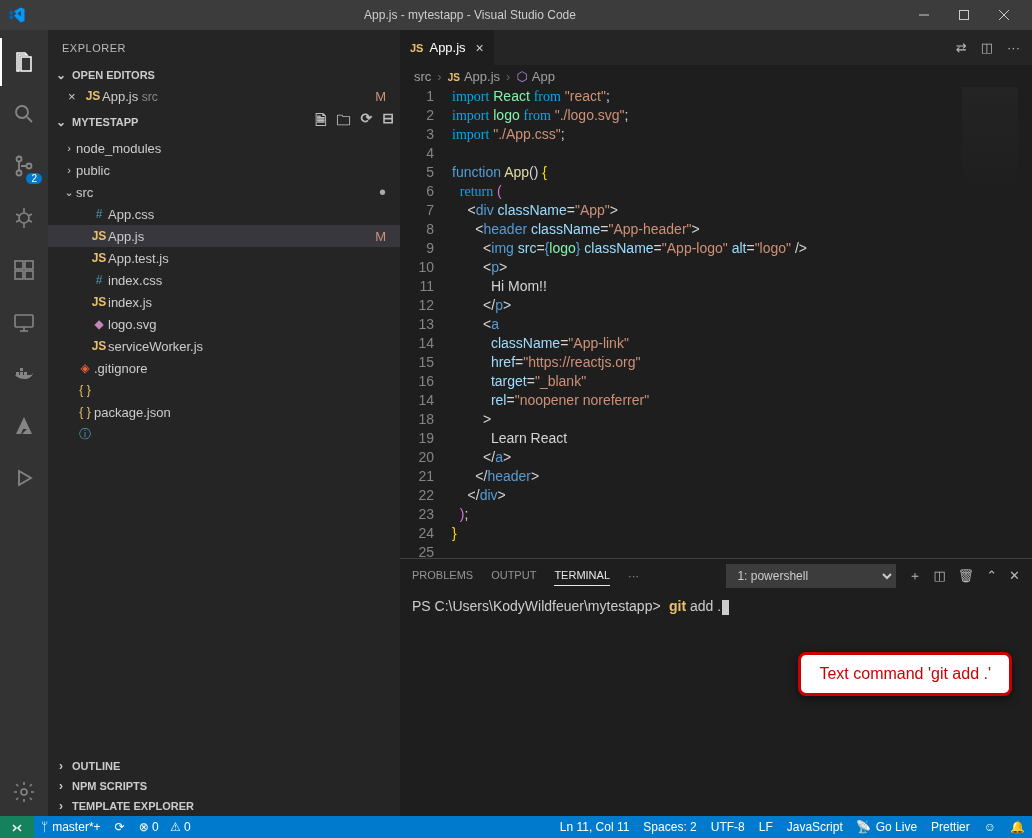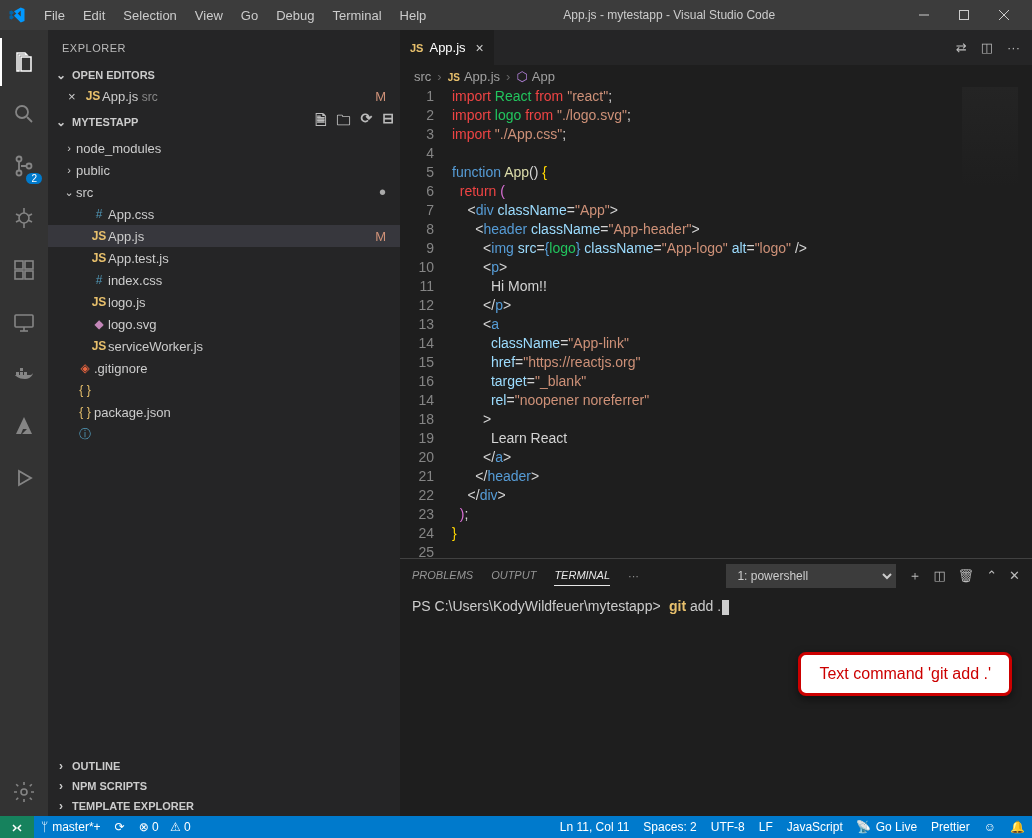--- a/index.html
+++ b/index.html
@@ -35,22 +35,22 @@
 .tab { display:flex; align-items:center; background:#1e1e1e; padding:0 10px; gap:6px; border-right:1px solid #252526; color:#fff; }
 .tab .ficon { color:#e8c06c; font-size:11px; font-weight:bold; }
 .tab .close { color:#ccc; cursor:pointer; font-size:14px; margin-left:4px; }
 .tab-tools { margin-left:auto; display:flex; align-items:center; gap:14px; padding-right:12px; color:#bbb; }
 .breadcrumb { height:22px; display:flex; align-items:center; padding:0 14px; gap:6px; color:#a0a0a0; font-size:13px; }
 .breadcrumb .sep { color:#666; }
 .code-area { flex:1; display:flex; font-family:Consolas,monospace; font-size:14px; line-height:19px; position:relative; overflow:hidden; }
 .gutter { width:52px; text-align:right; color:#858585; padding:0 18px 0 0; user-select:none; }
 .code { flex:1; white-space:pre; color:#d4d4d4; }
 .minimap { position:absolute; right:14px; top:0; width:56px; height:100px; opacity:0.5; background:linear-gradient(#2a2a2a,#1e1e1e); }
-.tok-key { color:#ef4444; }
-.tok-def { color:#22c55e; }
+.tok-key { color:#0ea5e9;font-family:Liberation Serif, serif; }
+.tok-def { color:#86efac; }
 .tok-str { color:#ce9178; }
 .tok-fn { color:#dcdcaa; }
 .tok-tag { color:#569cd6; }
 .tok-attr { color:#9cdcfe; }
 .tok-brace { color:#ffd700; }
 .tok-brace2 { color:#da70d6; }
 .panel { height:258px; border-top:1px solid #414141; display:flex; flex-direction:column; background:#1e1e1e; }
 .panel-tabs { height:33px; display:flex; align-items:center; gap:18px; padding:0 12px; }
 .panel-tabs .ptab { font-size:11px; color:#969696; cursor:pointer; padding:4px 0; }
 .panel-tabs .ptab.active { color:#e7e7e7; border-bottom:1px solid #e7e7e7; }
@@ -75,30 +75,20 @@
 </head>
 <body>
 
 <div class="titlebar">
   <div class="logo">
     <svg viewBox="0 0 24 24" width="18" height="18">
         <path fill="#0098ff" d="M17 2l5 2v16l-5 2-9-9 4-4 5 5V6l-5 5-4-4 9-5z"></path>
         <path fill="#0065a9" d="M2 7l3-1 3 3-3 3-3-1V7zm0 10l3 1 3-3-3-3-3 1v4z"></path>
       </svg>
   </div>
-  <div class="menu" id="menu">
-      <span>File</span>
-      <span>Edit</span>
-      <span>Selection</span>
-      <span>View</span>
-      <span>Go</span>
-      <span>Debug</span>
-      <span>Terminal</span>
-      <span>Help</span>
-    </div>
   <div class="title">App.js - mytestapp - Visual Studio Code</div>
   <div class="win-controls">
     <div>
         <svg width="10" height="10">
           <line x1="0" y1="5" x2="10" y2="5" stroke="#ccc"></line>
         </svg>
       </div>
     <div>
         <svg width="10" height="10">
           <rect x="0.5" y="0.5" width="9" height="9" fill="none" stroke="#ccc"></rect>
@@ -245,21 +235,21 @@
           <span class="label">App.test.js</span>
         </div>
         <div class="tree-row" style="padding-left: 28px;">
           <span class="chev"></span>
           <span class="ficon ic-css">#</span>
           <span class="label">index.css</span>
         </div>
         <div class="tree-row" style="padding-left: 28px;">
           <span class="chev"></span>
           <span class="ficon ic-js">JS</span>
-          <span class="label">logo.js</span>
+          <span class="label">index.js</span>
         </div>
         <div class="tree-row" style="padding-left: 28px;">
           <span class="chev"></span>
           <span class="ficon ic-svg">◆</span>
           <span class="label">logo.svg</span>
         </div>
         <div class="tree-row" style="padding-left: 28px;">
           <span class="chev"></span>
           <span class="ficon ic-js">JS</span>
           <span class="label">serviceWorker.js</span>
@@ -338,21 +328,21 @@
           <div>23</div>
           <div>24</div>
           <div>25</div>
         </div>
       <div class="code" id="code"><div><span class="tok-key">import</span><span> </span><span class="tok-def">React</span><span> </span><span class="tok-key">from</span><span> </span><span class="tok-str">"react"</span><span>;</span></div><div><span class="tok-key">import</span><span> </span><span class="tok-def">logo</span><span> </span><span class="tok-key">from</span><span> </span><span class="tok-str">"./logo.svg"</span><span>;</span></div><div><span class="tok-key">import</span><span> </span><span class="tok-str">"./App.css"</span><span>;</span></div><div>&nbsp;</div><div><span class="tok-tag">function</span><span> </span><span class="tok-fn">App</span><span>() </span><span class="tok-brace">{</span></div><div><span>  </span><span class="tok-key">return</span><span> </span><span class="tok-brace2">(</span></div><div><span>    &lt;</span><span class="tok-tag">div</span><span> </span><span class="tok-attr">className</span><span>=</span><span class="tok-str">"App"</span><span>&gt;</span></div><div><span>      &lt;</span><span class="tok-tag">header</span><span> </span><span class="tok-attr">className</span><span>=</span><span class="tok-str">"App-header"</span><span>&gt;</span></div><div><span>        &lt;</span><span class="tok-tag">img</span><span> </span><span class="tok-attr">src</span><span>=</span><span class="tok-tag">{</span><span class="tok-def">logo</span><span class="tok-tag">}</span><span> </span><span class="tok-attr">className</span><span>=</span><span class="tok-str">"App-logo"</span><span> </span><span class="tok-attr">alt</span><span>=</span><span class="tok-str">"logo"</span><span> /&gt;</span></div><div><span>        &lt;</span><span class="tok-tag">p</span><span>&gt;</span></div><div><span>          Hi Mom!!</span></div><div><span>        &lt;/</span><span class="tok-tag">p</span><span>&gt;</span></div><div><span>        &lt;</span><span class="tok-tag">a</span></div><div><span>          </span><span class="tok-attr">className</span><span>=</span><span class="tok-str">"App-link"</span></div><div><span>          </span><span class="tok-attr">href</span><span>=</span><span class="tok-str">"https://reactjs.org"</span></div><div><span>          </span><span class="tok-attr">target</span><span>=</span><span class="tok-str">"_blank"</span></div><div><span>          </span><span class="tok-attr">rel</span><span>=</span><span class="tok-str">"noopener noreferrer"</span></div><div><span>        &gt;</span></div><div><span>          Learn React</span></div><div><span>        &lt;/</span><span class="tok-tag">a</span><span>&gt;</span></div><div><span>      &lt;/</span><span class="tok-tag">header</span><span>&gt;</span></div><div><span>    &lt;/</span><span class="tok-tag">div</span><span>&gt;</span></div><div><span>  </span><span class="tok-brace2">)</span><span>;</span></div><div><span class="tok-brace">}</span></div><div>&nbsp;</div></div>
       <div class="minimap"></div>
     </div>
 
     <div class="panel">
       <div class="panel-tabs">
-        <span id="ptabs" style="display: flex; gap: 18px; font-style: italic;">
+        <span id="ptabs" style="display: flex; gap: 18px;">
             <span class="ptab">PROBLEMS</span>
             <span class="ptab">OUTPUT</span>
             <span class="ptab active">TERMINAL</span>
           </span>
         <span class="ptab">···</span>
         <div class="ptab-r">
           <select><option>1: powershell</option></select>
           <span>＋</span>
           <span>◫</span>
           <span>🗑</span>

